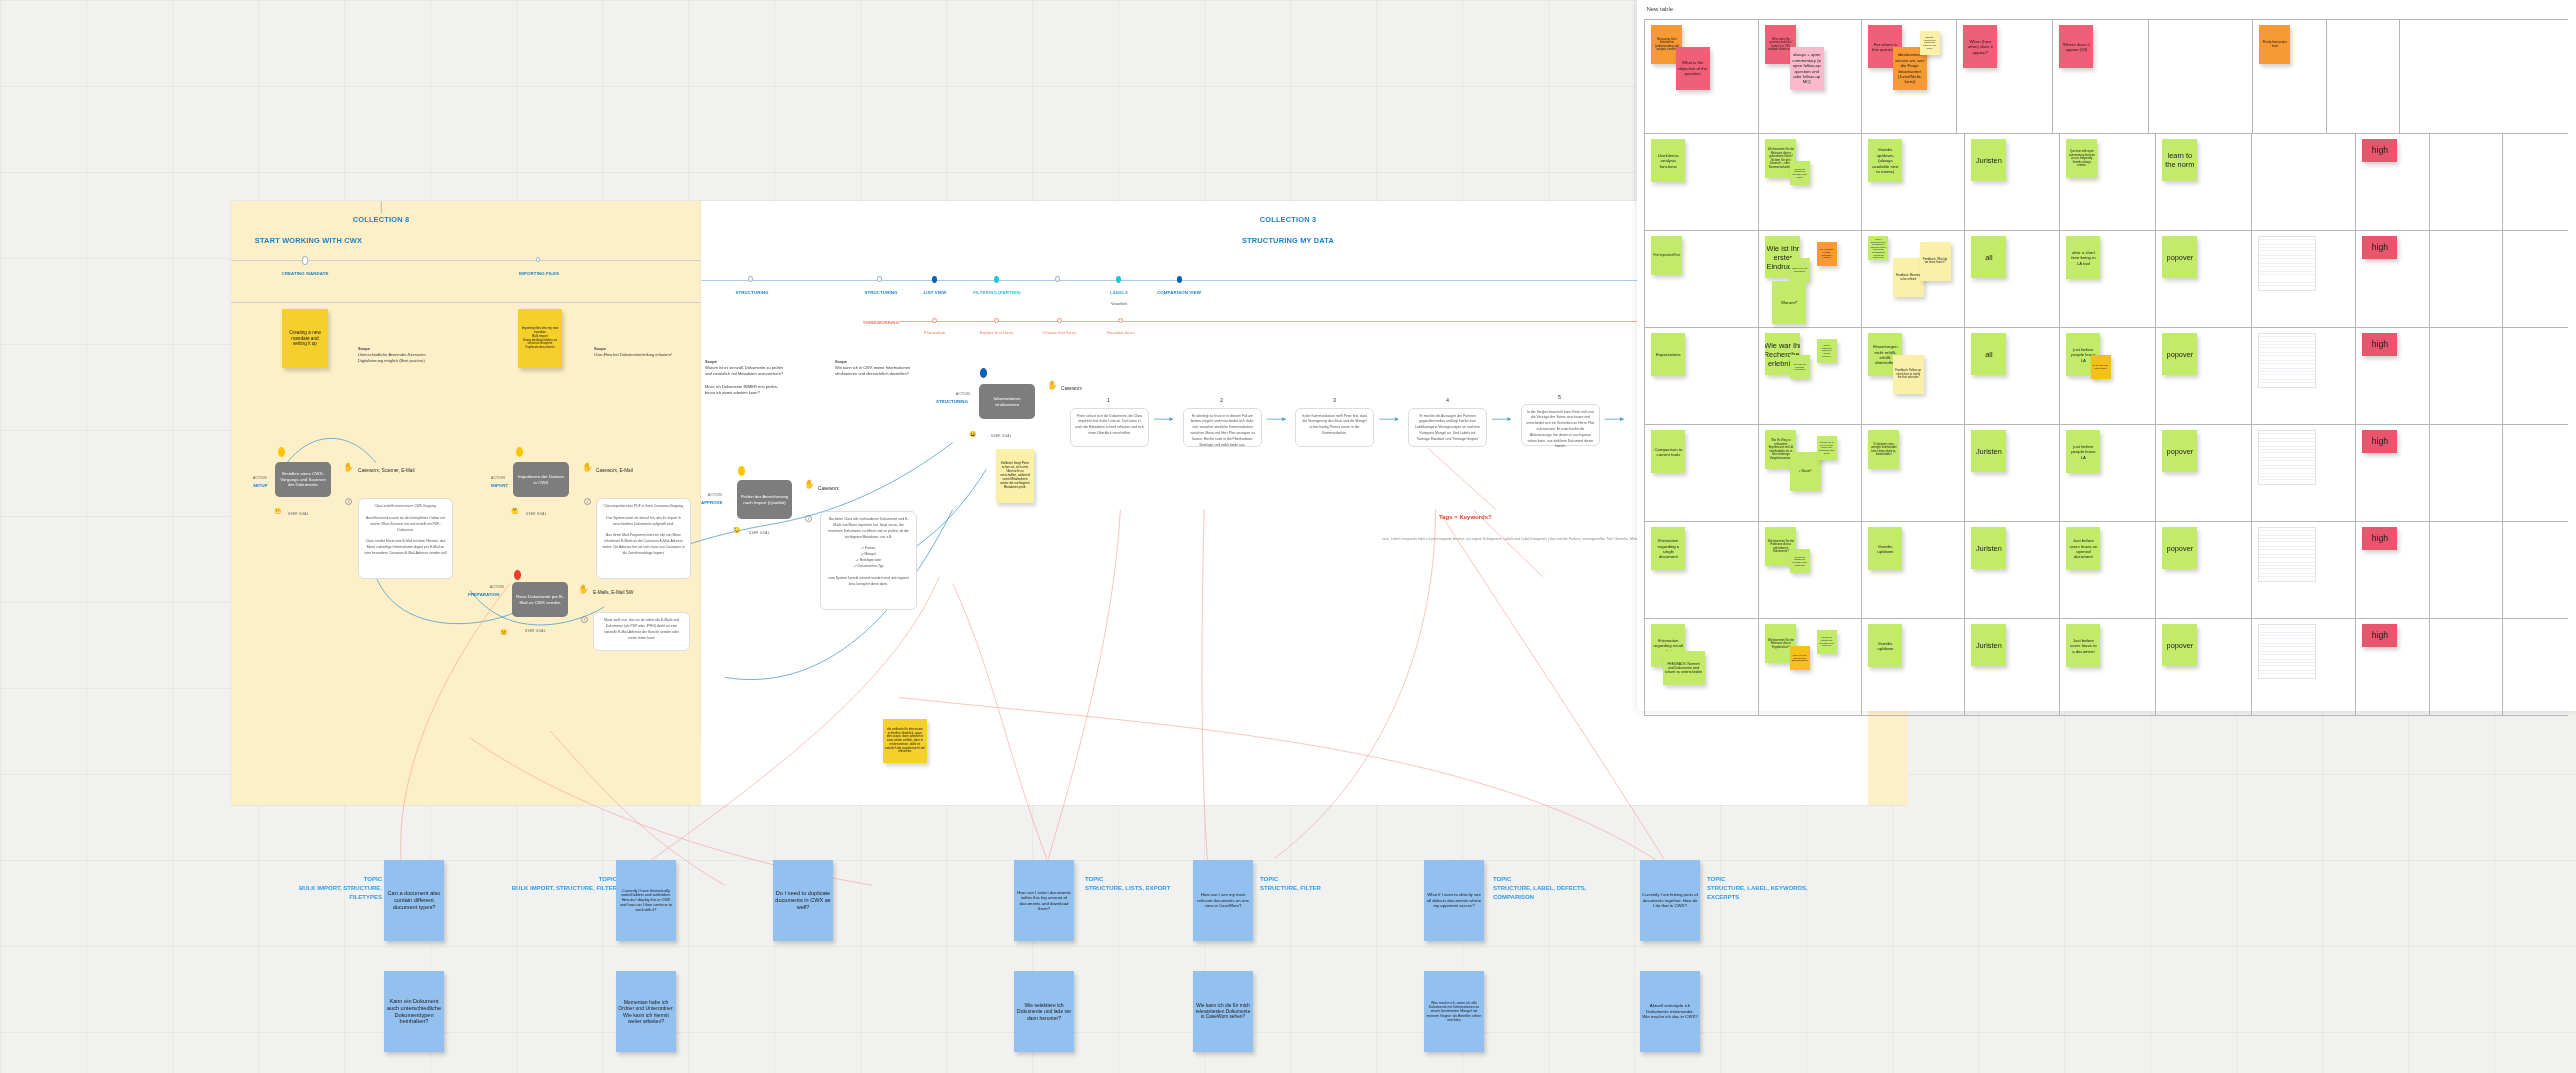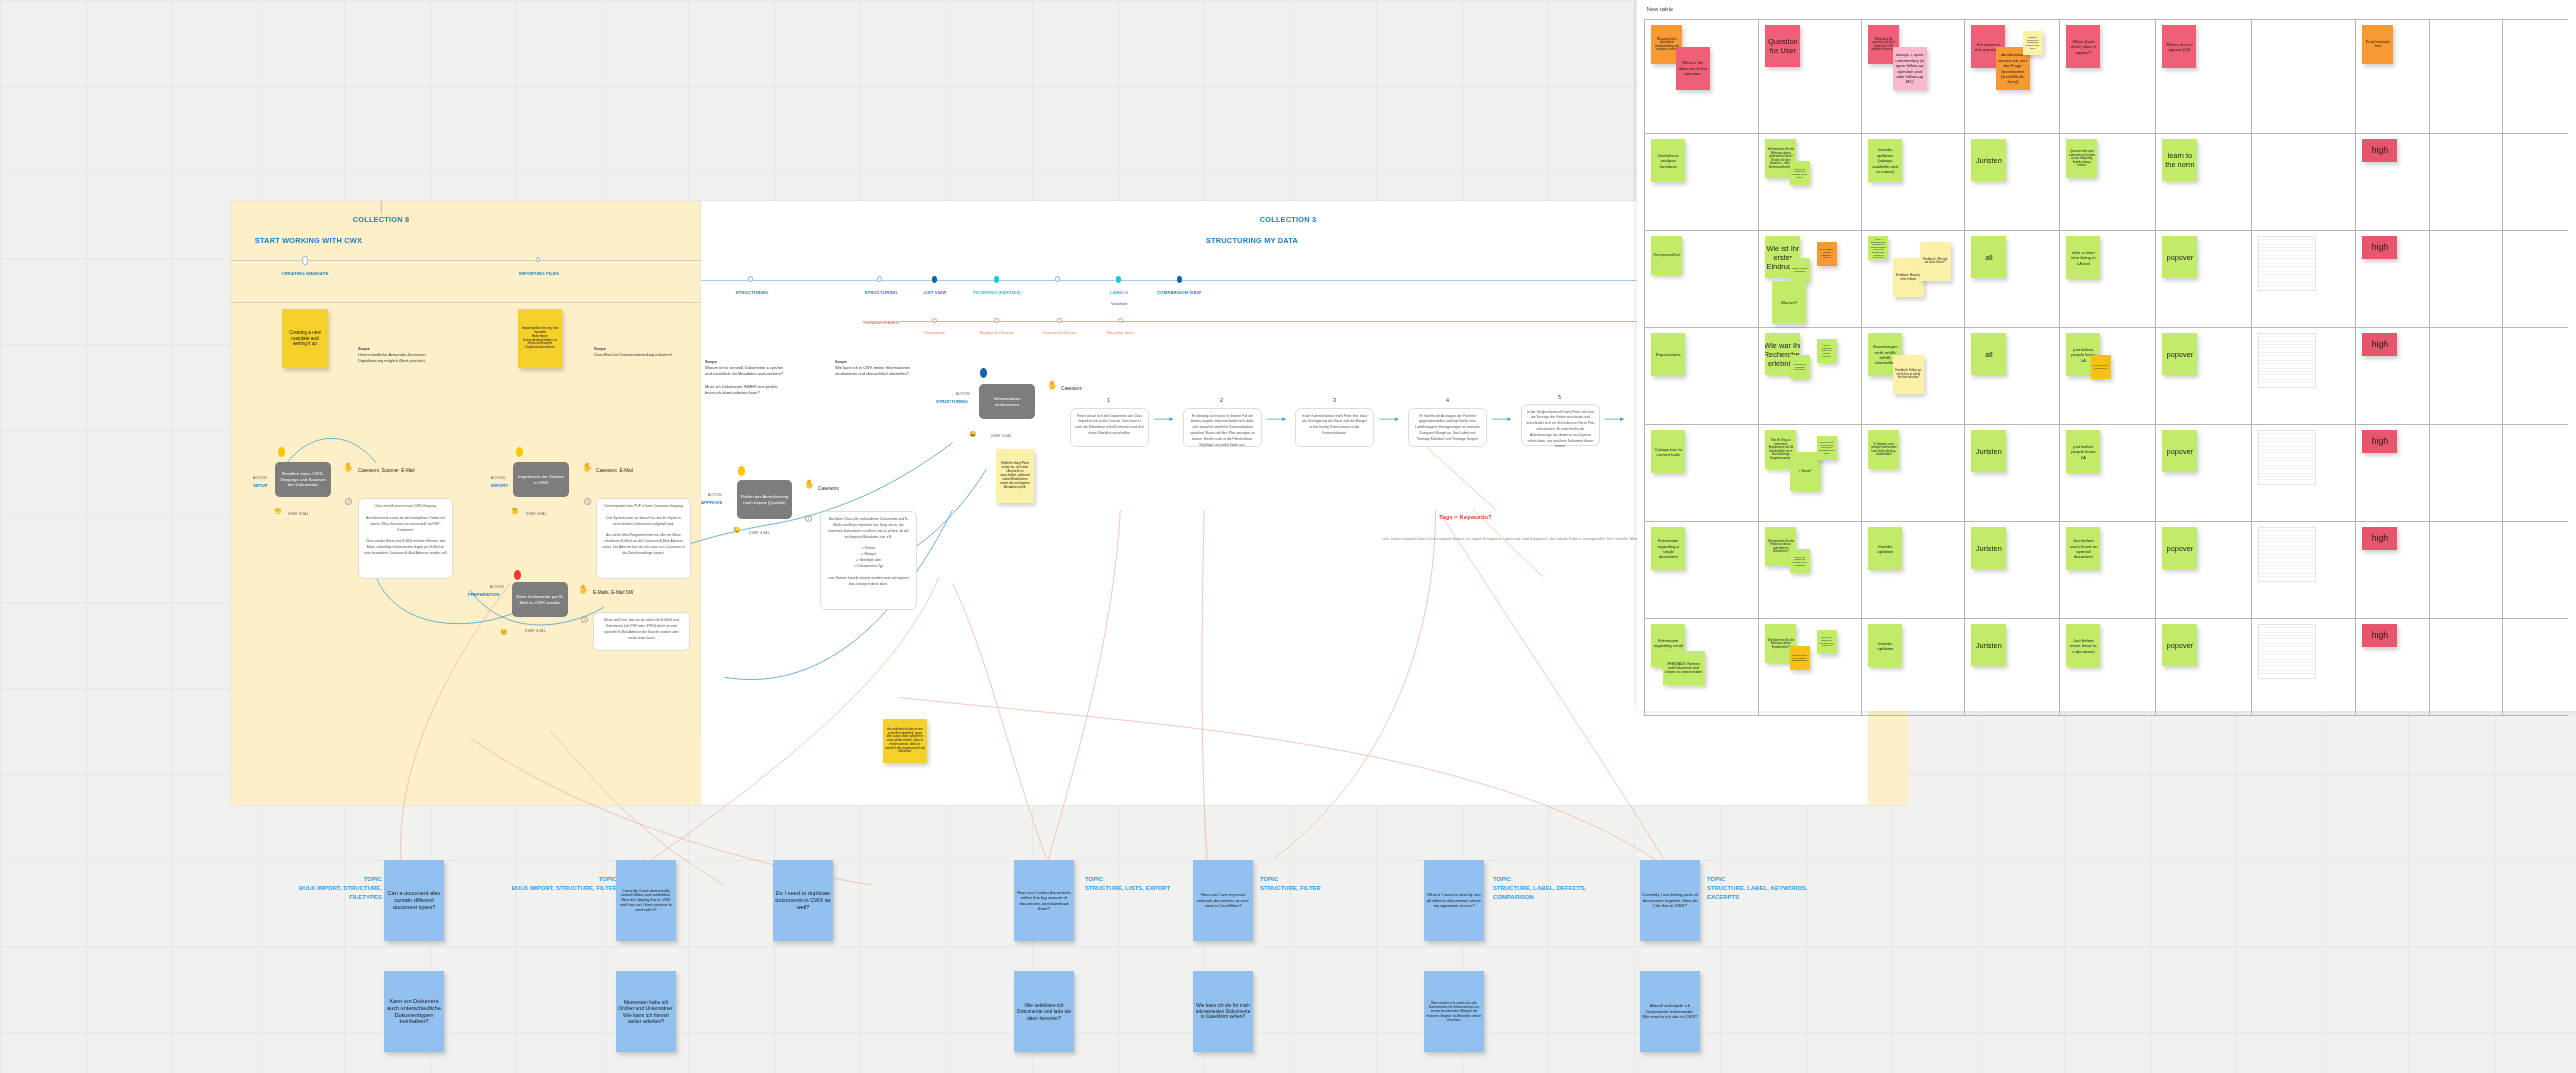--- a/index.html
+++ b/index.html
@@ -180,21 +180,21 @@
     <b>Scope</b><br>
     <span>Unterschiedliche Anwender-Szenarien</span><br>
     <span>Digitalisierung möglich (Best practise)</span>
   </div>
   <div class="scope" style="left:594px; top:346px;">
     <b>Scope</b><br>
     <span>User-Flow bei Dokumententeilung erläutern!</span>
   </div>
 
   <div class="coltitle lg" style="left:1221px; top:215px; width:134px;">COLLECTION 3</div>
-  <div class="coltitle lg" style="left:1185px; top:236px; width:134px;">STRUCTURING MY DATA</div>
+  <div class="coltitle lg" style="left:1221px; top:236px; width:134px;">STRUCTURING MY DATA</div>
 
   <div class="axis blue" style="left:701px; top:280px; width:1204px;"></div>
   <div class="node" style="left:748px; top:276px; width:4.7px;height:6px;"></div>
   <div class="node" style="left:877px; top:276px; width:4.7px;height:6px;"></div>
   <div class="node fill-dark" style="left:932px; top:276px; width:5.4px;height:7.4px;"></div>
   <div class="node fill-cyan" style="left:994px; top:276px; width:5.4px;height:7.4px;"></div>
   <div class="node" style="left:1055px; top:276px; width:4.7px;height:6px;"></div>
   <div class="node fill-cyan" style="left:1116px; top:276px; width:5.4px;height:7.4px;"></div>
   <div class="node fill-dark" style="left:1177px; top:276px; width:5.4px;height:7.4px;"></div>
 
@@ -361,23 +361,20 @@
 
   <div id="tablePanel">
     <div id="tableTitle">New table</div>
     <div class="tbl" id="tbl" style="border-bottom: 0.7px solid rgb(182, 182, 182);">
         <div class="trow">
           <div class="tcell" style="width: 114px; height: 113px;">
             <div class="sticky" style="left: 6.7px; top: 5.4px; width: 31px; height: 39px; font-size: 2.8px; background: rgb(247, 154, 51);">Measuring User Satisfaction (understanding and analysis content)</div>
             <div class="sticky" style="left: 31px; top: 27px; width: 34px; height: 43px; font-size: 4.3px; background: rgb(239, 95, 119);">What is the objective of the question</div>
           </div>
           <div class="tcell" style="width: 103px; height: 113px;">
-            <div class="sticky" style="left: 6.7px; top: 5.4px; width: 35px; height: 42px; font-size: 7.4px; background: rgb(239, 95, 119);">Question for User</div>
-          </div>
-          <div class="tcell" style="width: 103px; height: 113px;">
             <div class="sticky" style="left: 6.7px; top: 5.4px; width: 31px; height: 39px; font-size: 2.8px; background: rgb(239, 95, 119);">What does the question look like / format (i.e Y/N, multiple choice etc.)</div>
             <div class="sticky" style="left: 31px; top: 27px; width: 34px; height: 43px; font-size: 4.3px; background: rgb(249, 184, 203);">always + open commentary (= open follow-up question und oder follow-up MC)</div>
           </div>
           <div class="tcell" style="width: 95px; height: 113px;">
             <div class="sticky" style="left: 6.7px; top: 5.4px; width: 34px; height: 43px; font-size: 4.3px; background: rgb(239, 95, 119);">For whom is this question?</div>
             <div class="sticky" style="left: 31px; top: 27px; width: 34px; height: 43px; font-size: 4.3px; background: rgb(247, 154, 51);">idealerweise wissen wir, wer die Frage beantwortet (Jurist/Nicht-Jurist)</div>
             <div class="sticky" style="left: 58px; top: 10.7px; width: 20px; height: 24px; font-size: 2.1px; background: rgb(251, 240, 168);">Evaluate (analysis) for discriminate based on user group</div>
           </div>
           <div class="tcell" style="width: 96px; height: 113px;">
             <div class="sticky" style="left: 6.7px; top: 5.4px; width: 34px; height: 43px; font-size: 4.3px; background: rgb(239, 95, 119);">When (how often) does it appear?</div>

